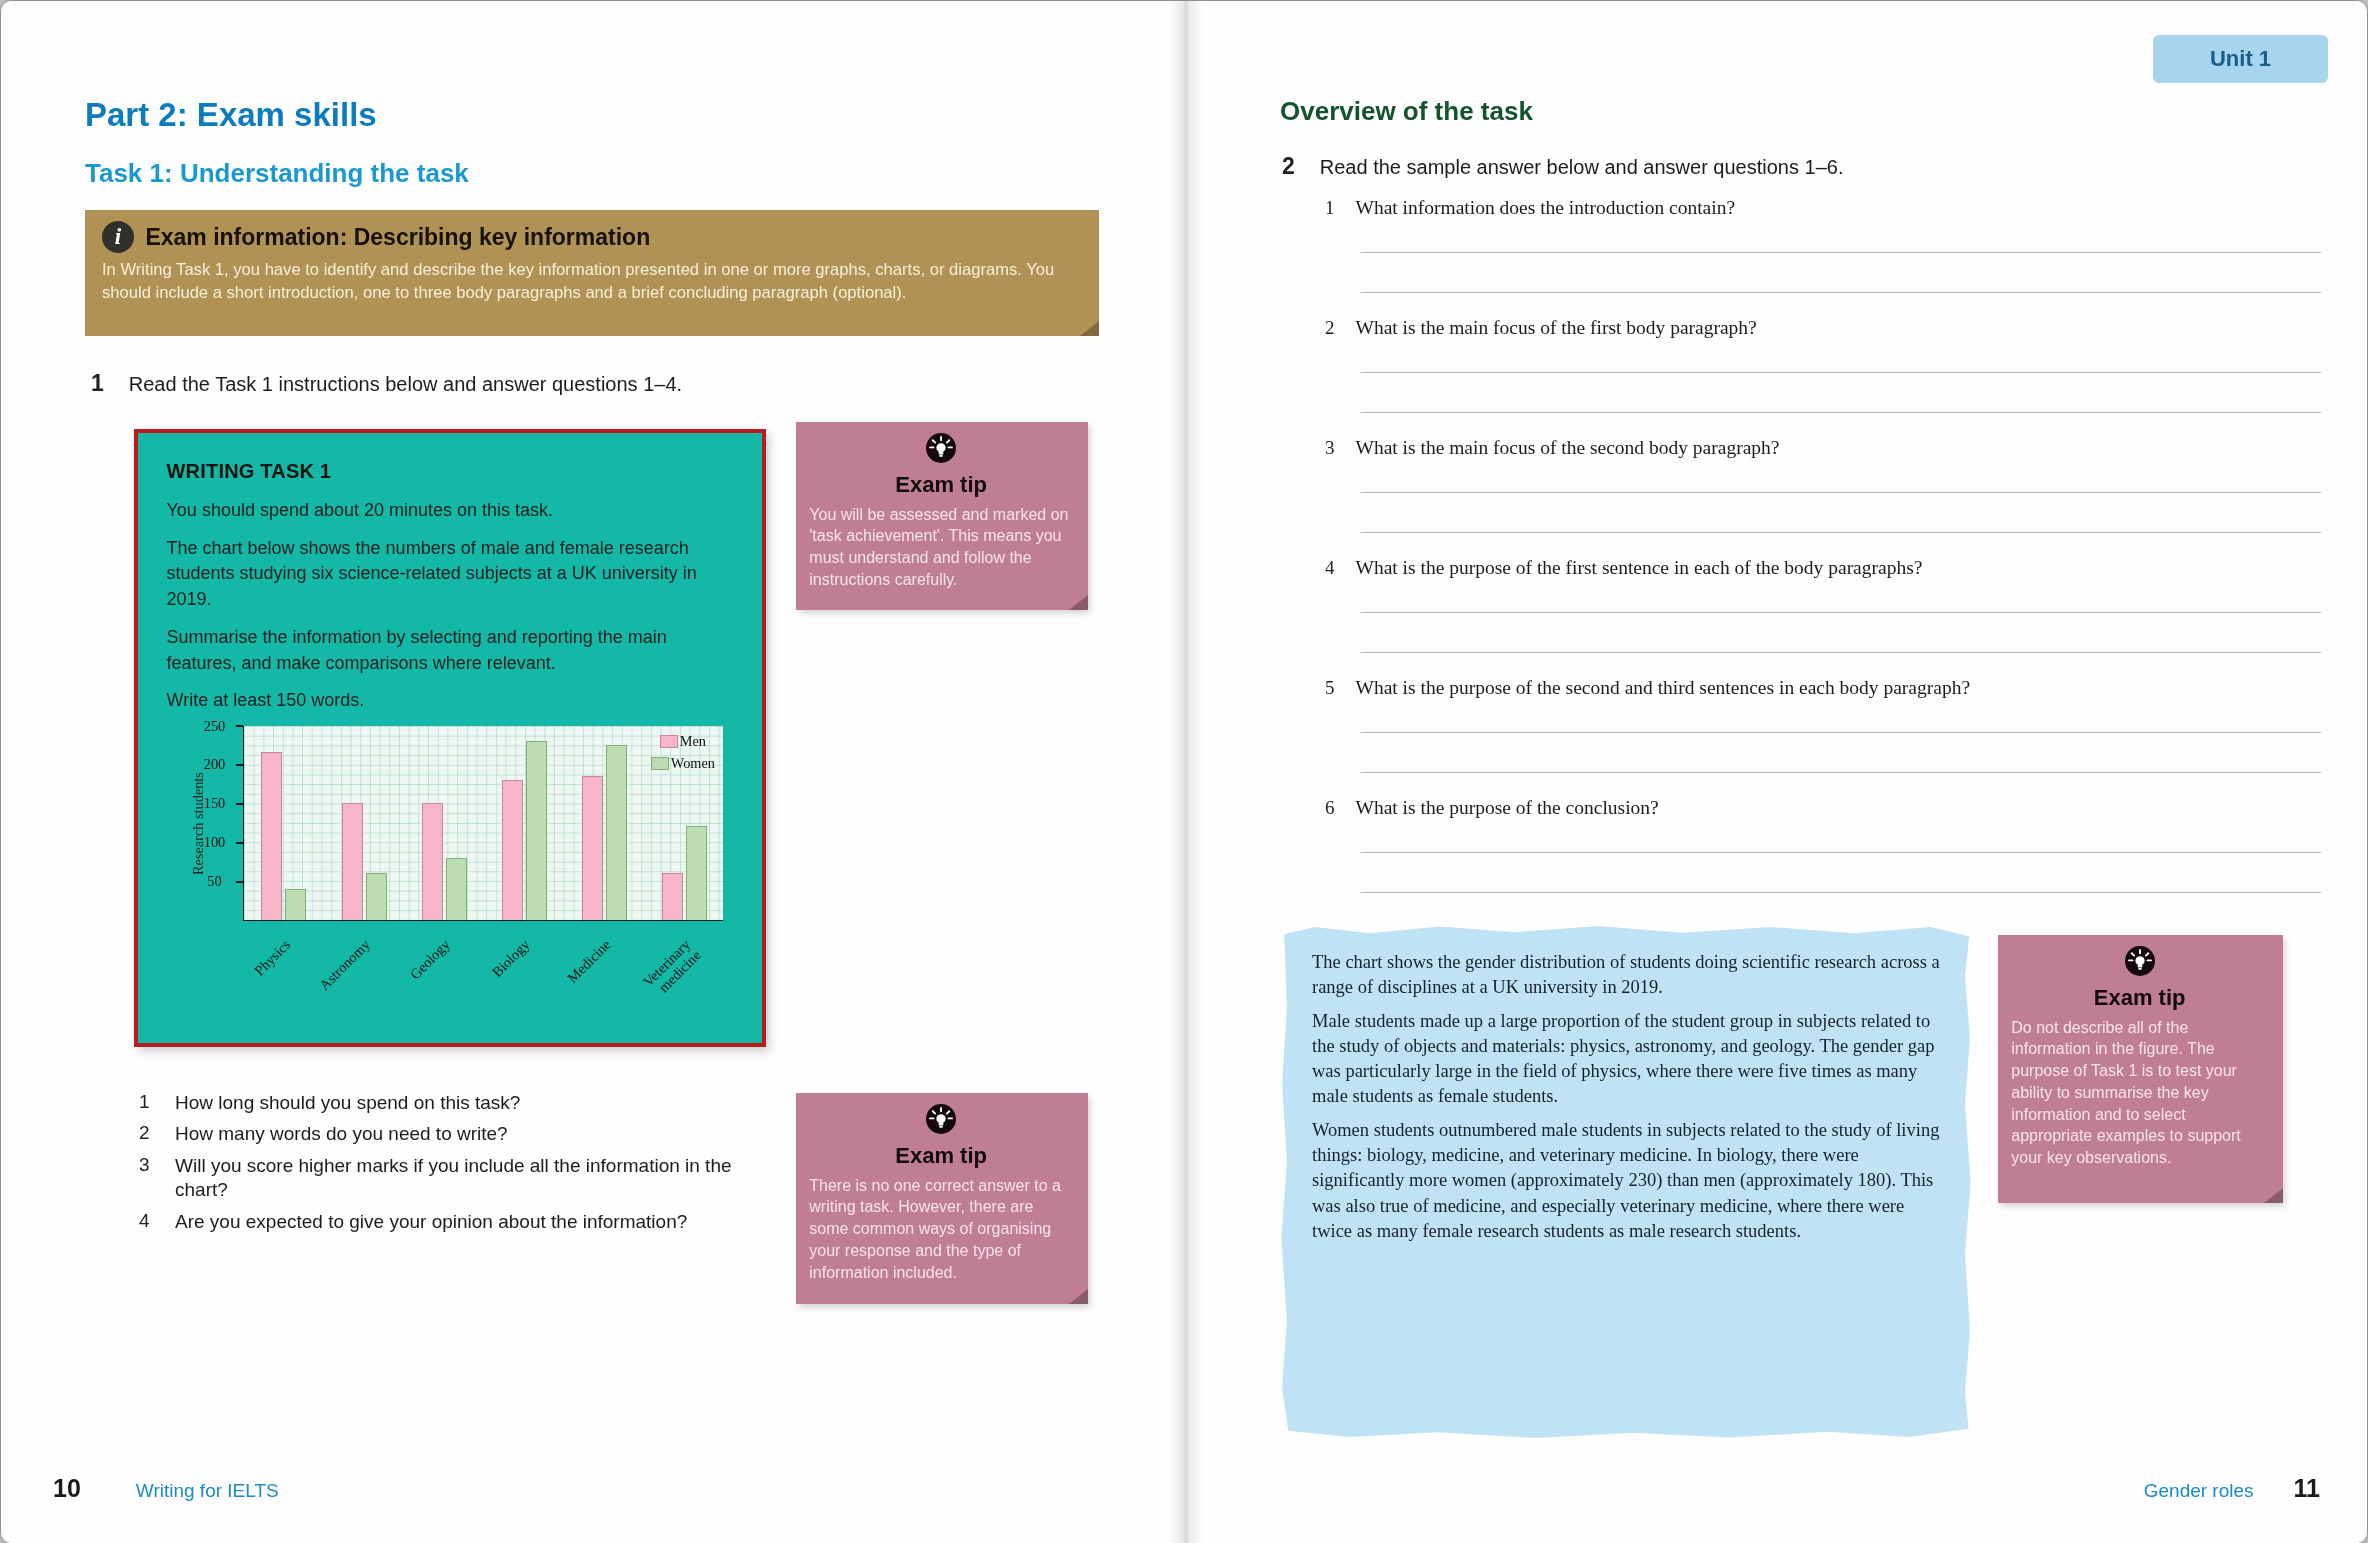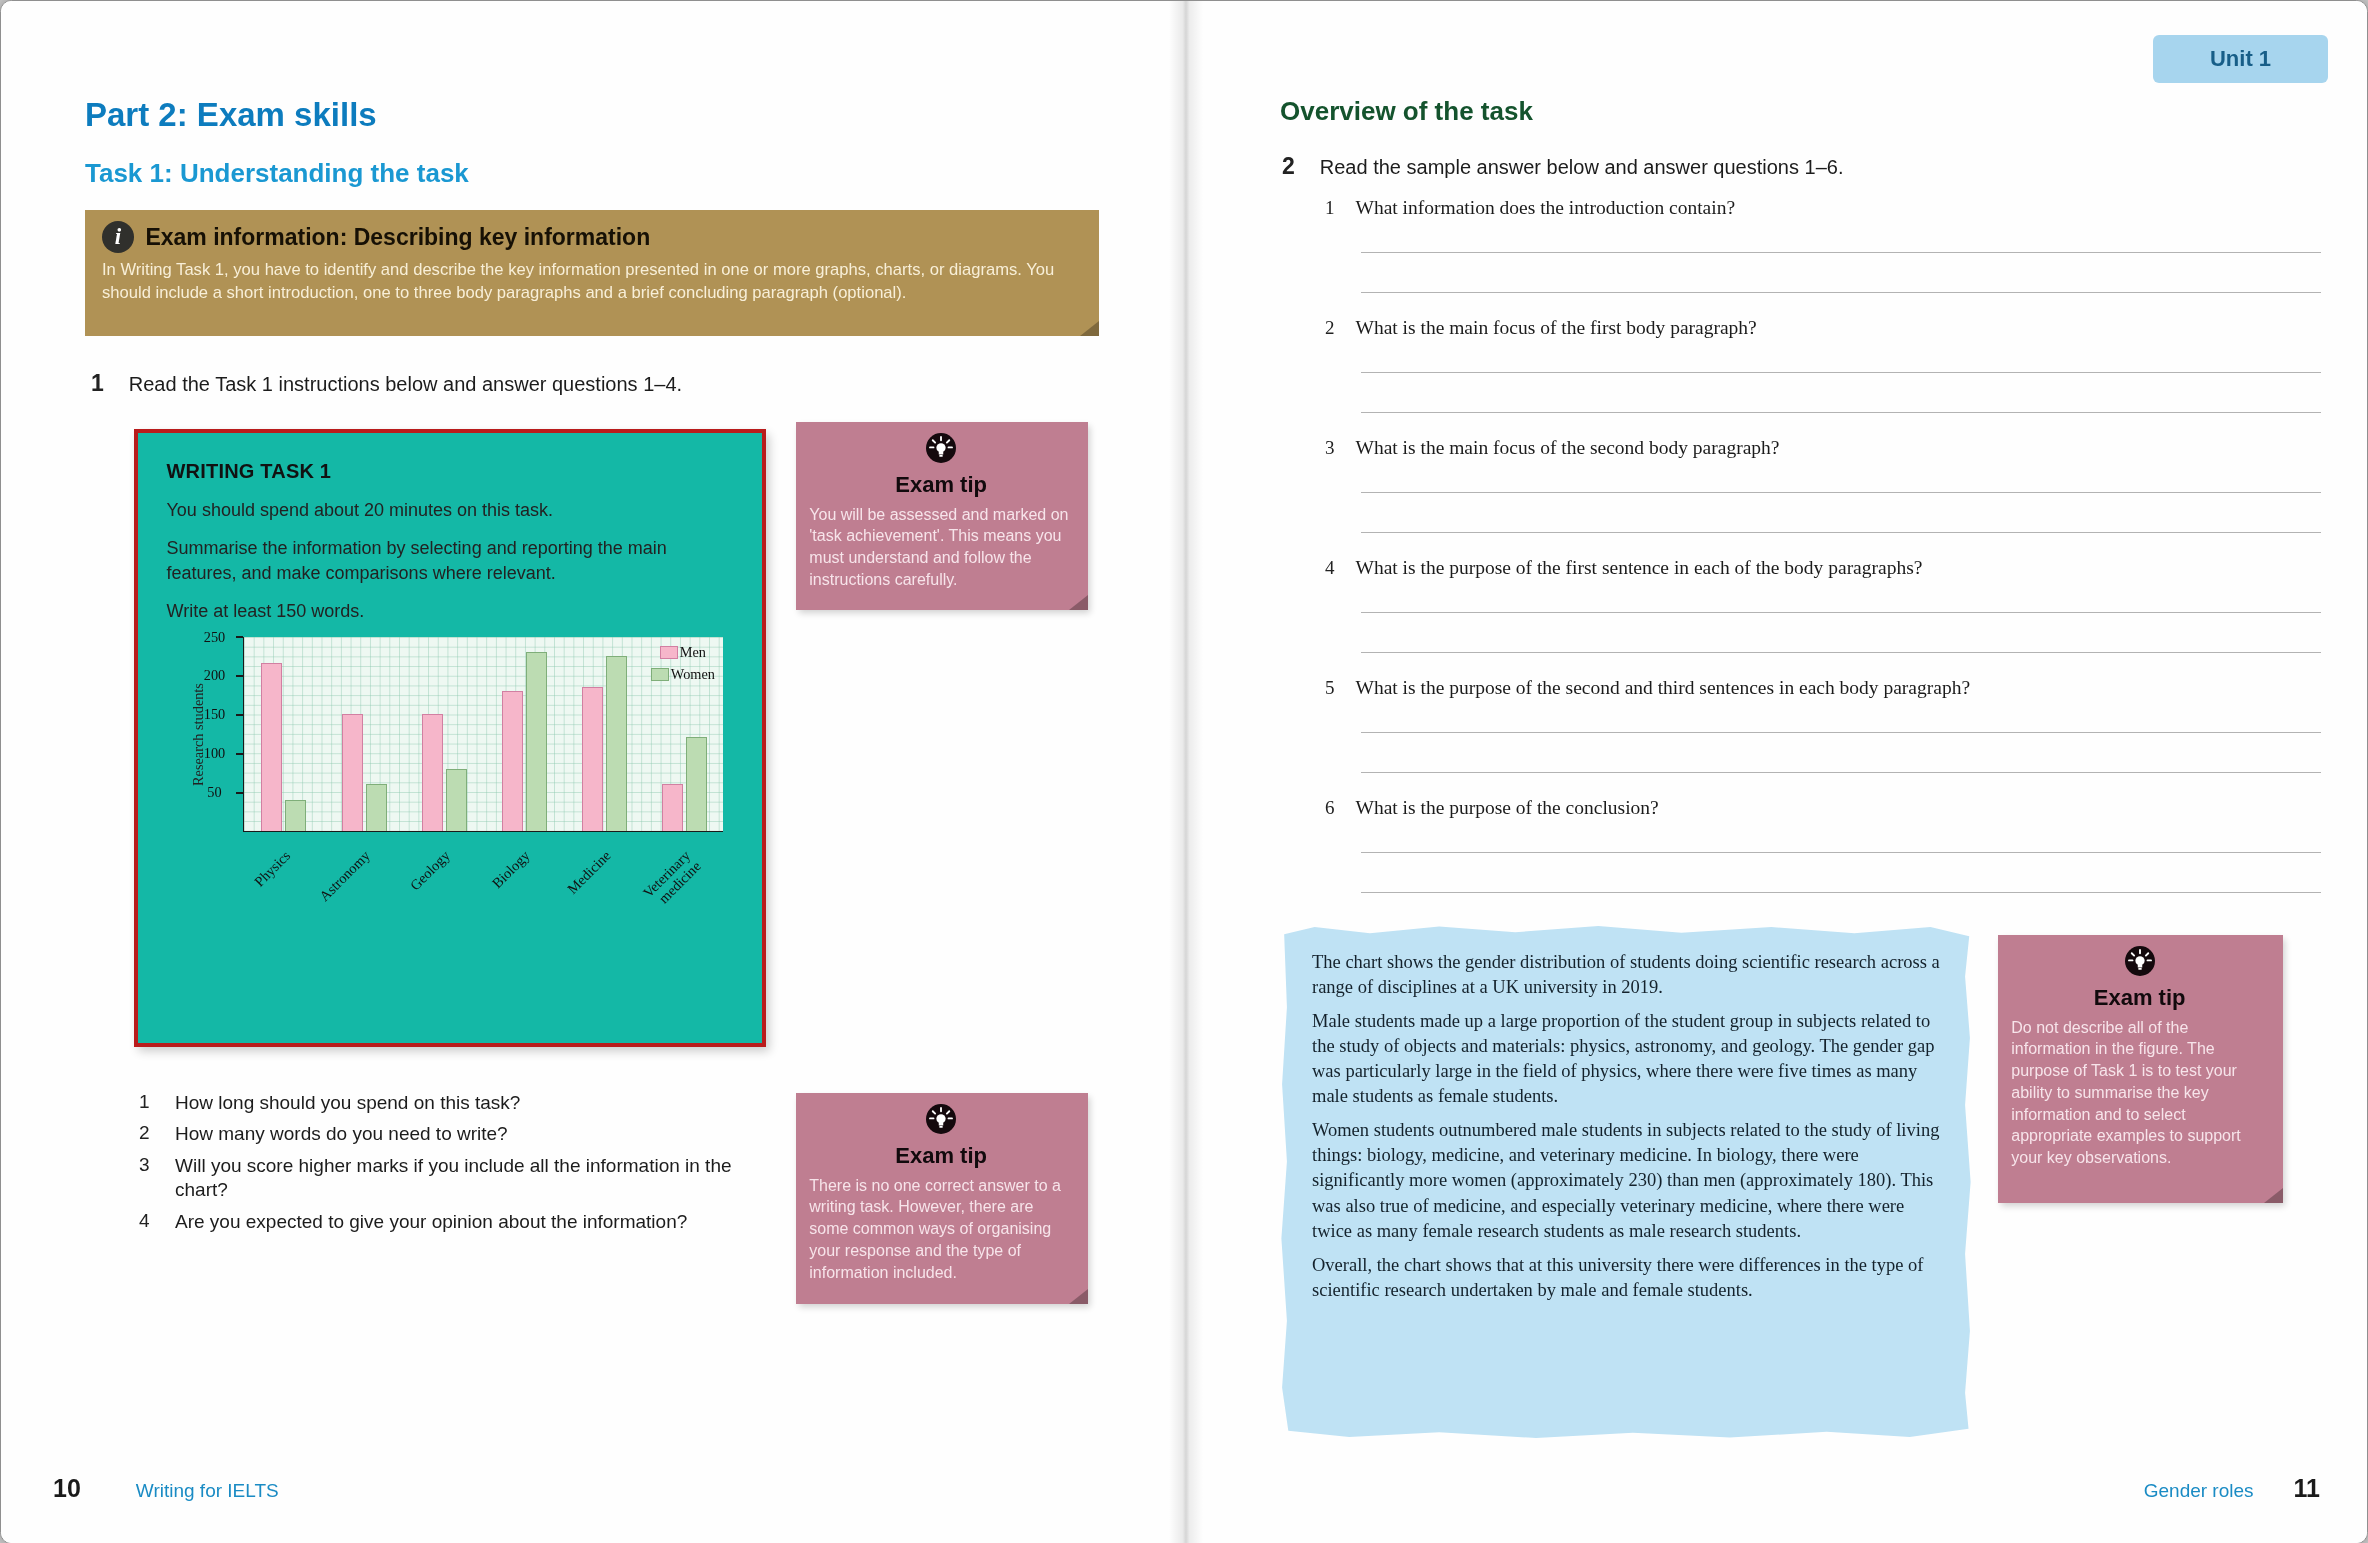--- a/index.html
+++ b/index.html
@@ -159,20 +159,21 @@
 
     <div class="exercise-line exercise-left">
       <span class="ex-num">1</span>
       <span class="ex-text">Read the Task 1 instructions below and answer questions 1–4.</span>
     </div>
 
     <div class="task-card">
       <h3>WRITING TASK 1</h3>
       <div id="task-paras">
           <p>You should spend about 20 minutes on this task.</p>
+          <p>The chart below shows the numbers of male and female research students studying six science-related subjects at a UK university in 2019.</p>
           <p>Summarise the information by selecting and reporting the main features, and make comparisons where relevant.</p>
           <p>Write at least 150 words.</p>
         </div>
 
       <div class="chart">
         <div class="ylabel">Research students</div>
         <div class="plot" id="plot">
           <div class="legend" id="legend">
               <div class="lrow">
                 <span class="sw" style="background: rgb(246, 182, 202); border-color: rgb(210, 127, 162);"></span>
@@ -344,21 +345,20 @@
           </div>
           <div class="qline qline-a"></div>
           <div class="qline qline-b"></div>
         </div>
       </div>
 
     <div class="sample" id="sample">
         <p>The chart shows the gender distribution of students doing scientific research across a range of disciplines at a UK university in 2019.</p>
         <p>Male students made up a large proportion of the student group in subjects related to the study of objects and materials: physics, astronomy, and geology. The gender gap was particularly large in the field of physics, where there were five times as many male students as female students.</p>
         <p>Women students outnumbered male students in subjects related to the study of living things: biology, medicine, and veterinary medicine. In biology, there were significantly more women (approximately 230) than men (approximately 180). This was also true of medicine, and especially veterinary medicine, where there were twice as many female research students as male research students.</p>
-        <p>Overall, the chart shows that at this university there were differences in the type of scientific research undertaken by male and female students.</p>
       </div>
 
     <aside class="tip tip-3">
       <div class="tip-head">
         <svg class="bulb-icon" viewBox="0 0 24 24">
           <circle cx="12" cy="12" r="12" fill="#14090d"></circle>
           <g stroke="#fff" stroke-width="1.5" stroke-linecap="round">
             <line x1="12" y1="3.2" x2="12" y2="5.8"></line>
             <line x1="5.4" y1="5.8" x2="7.3" y2="7.7"></line>
             <line x1="18.6" y1="5.8" x2="16.7" y2="7.7"></line>

